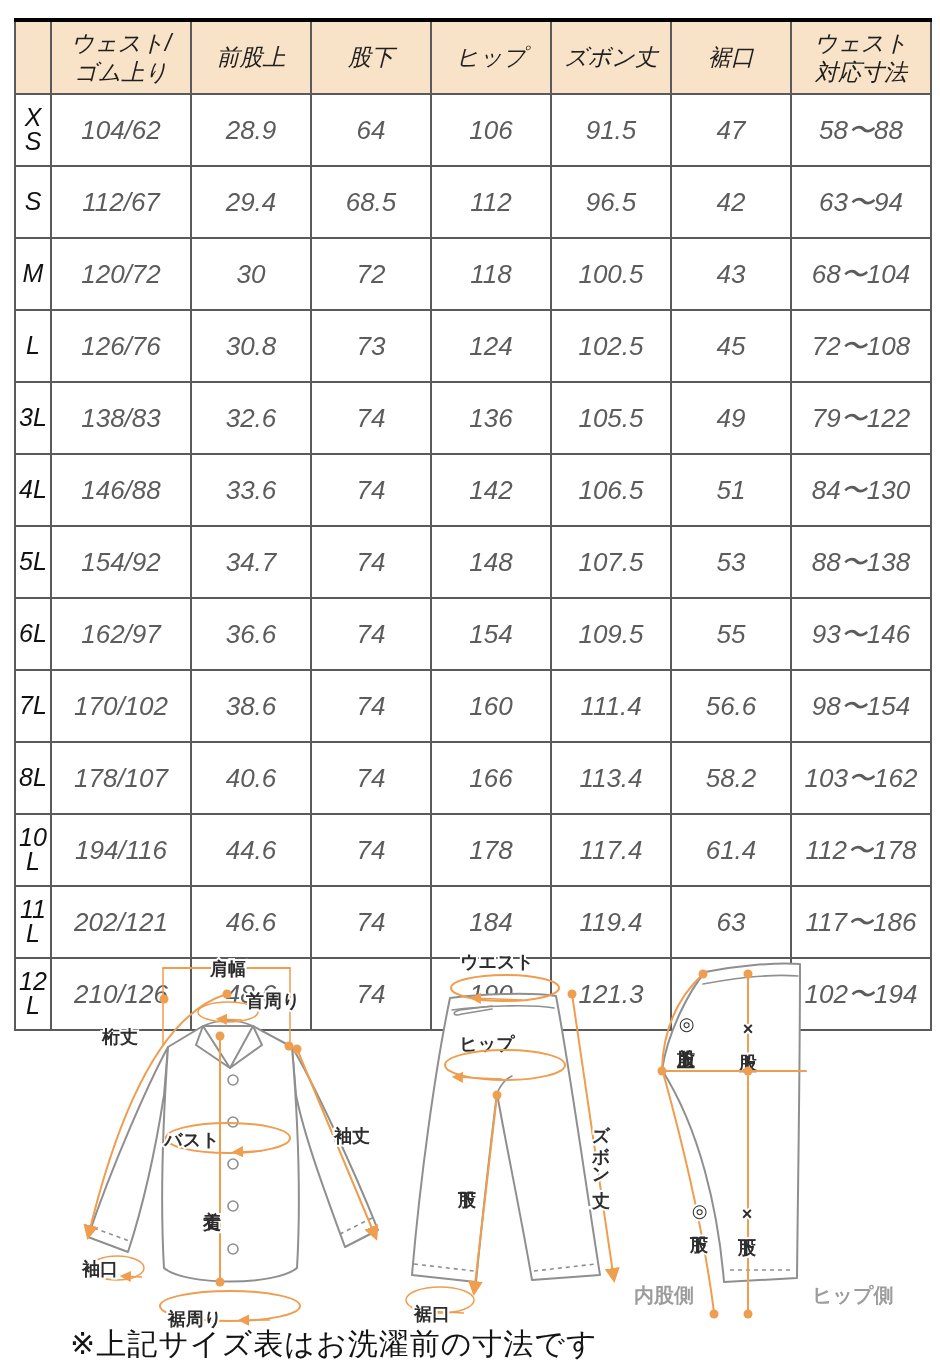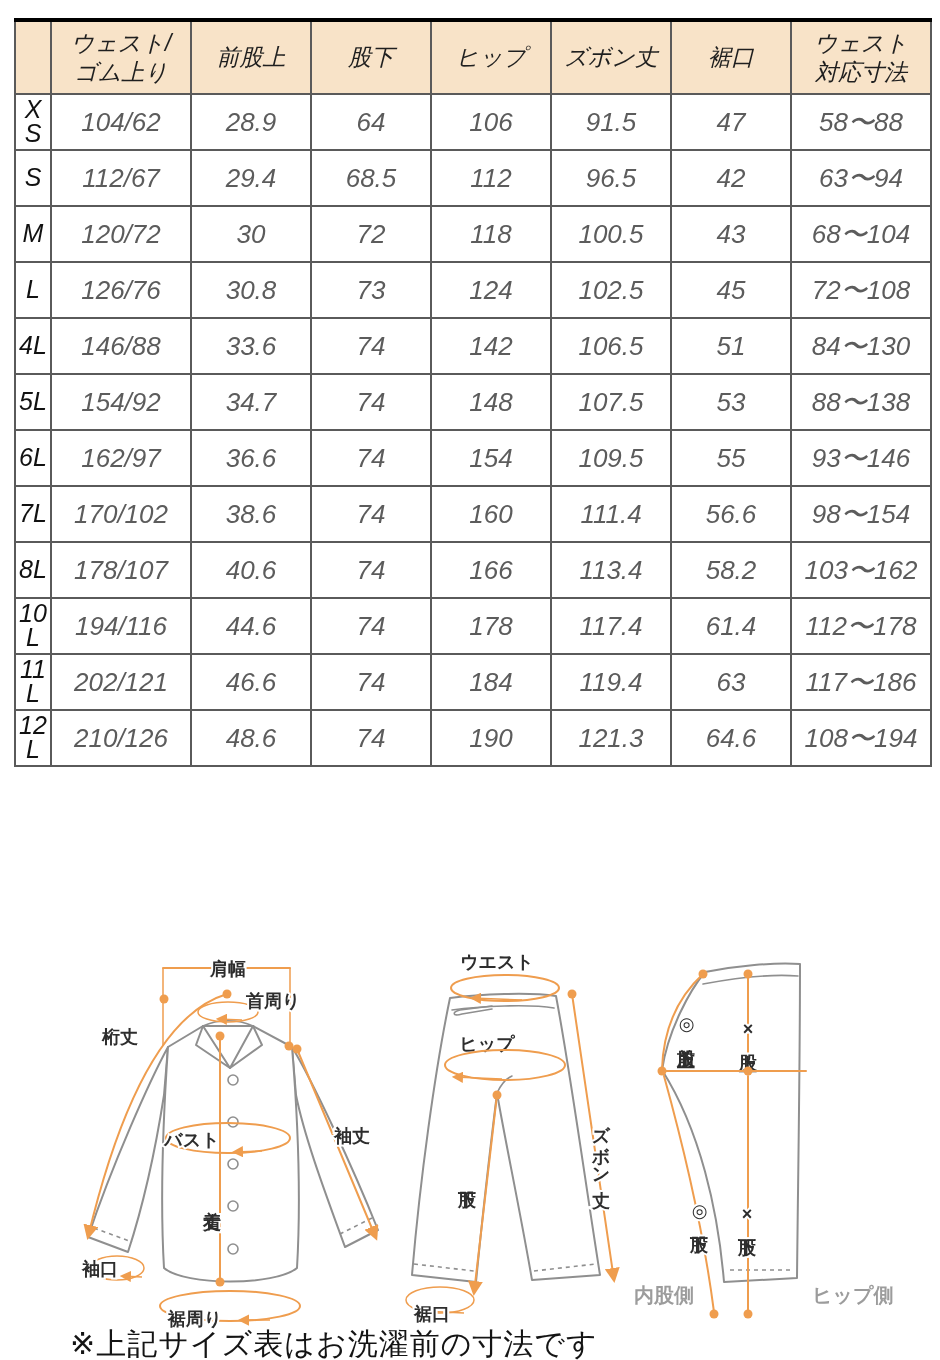--- a/index.html
+++ b/index.html
@@ -16,21 +16,21 @@
     font-style:italic;
   }
   table.size-chart th,table.size-chart td{
     border:2px solid #5a5a5a;text-align:center;vertical-align:middle;
     padding:0;overflow:hidden;
   }
   table.size-chart thead th{
     background:#f8e3c8;color:#1f1f1f;font-weight:normal;
     font-size:23px;line-height:1.25;height:71px;white-space:pre-line;
   }
-  table.size-chart tbody tr{height:56px;}
+  table.size-chart tbody tr{height:72px;}
   table.size-chart tbody td{
     color:#5c5c5c;font-size:26px;background:#ffffff;
   }
   table.size-chart tbody th.size-col{
     background:#ffffff;color:#111;font-weight:normal;font-size:25px;
     line-height:0.95;word-break:break-all;padding:0 1px;
   }
   col.c-size{width:36px;}
   col.c-waist{width:140px;}
   col.c-mid{width:120px;}
@@ -122,20 +122,30 @@
         <th class="size-col">L</th>
         <td>126/76</td>
         <td>30.8</td>
         <td>73</td>
         <td>124</td>
         <td>102.5</td>
         <td>45</td>
         <td>72〜108</td>
       </tr>
       <tr>
+        <th class="size-col">3L</th>
+        <td>138/83</td>
+        <td>32.6</td>
+        <td>74</td>
+        <td>136</td>
+        <td>105.5</td>
+        <td>49</td>
+        <td>79〜122</td>
+      </tr>
+      <tr>
         <th class="size-col">4L</th>
         <td>146/88</td>
         <td>33.6</td>
         <td>74</td>
         <td>142</td>
         <td>106.5</td>
         <td>51</td>
         <td>84〜130</td>
       </tr>
       <tr>
@@ -199,21 +209,21 @@
         <td>117〜186</td>
       </tr>
       <tr>
         <th class="size-col">12L</th>
         <td>210/126</td>
         <td>48.6</td>
         <td>74</td>
         <td>190</td>
         <td>121.3</td>
         <td>64.6</td>
-        <td>108〜194</td>
+        <td>102〜194</td>
       </tr>
     </tbody>
 </table>
 
 <svg class="diagram" width="940" height="410" viewBox="0 0 940 410" xmlns="http://www.w3.org/2000/svg">
   <defs>
     <marker id="ah" viewBox="0 0 10 10" refX="8" refY="5" markerWidth="7.5" markerHeight="7.5" orient="auto-start-reverse">
       <path d="M0,0 L10,5 L0,10 z" fill="#ef9d4e"></path>
     </marker>
   </defs>

